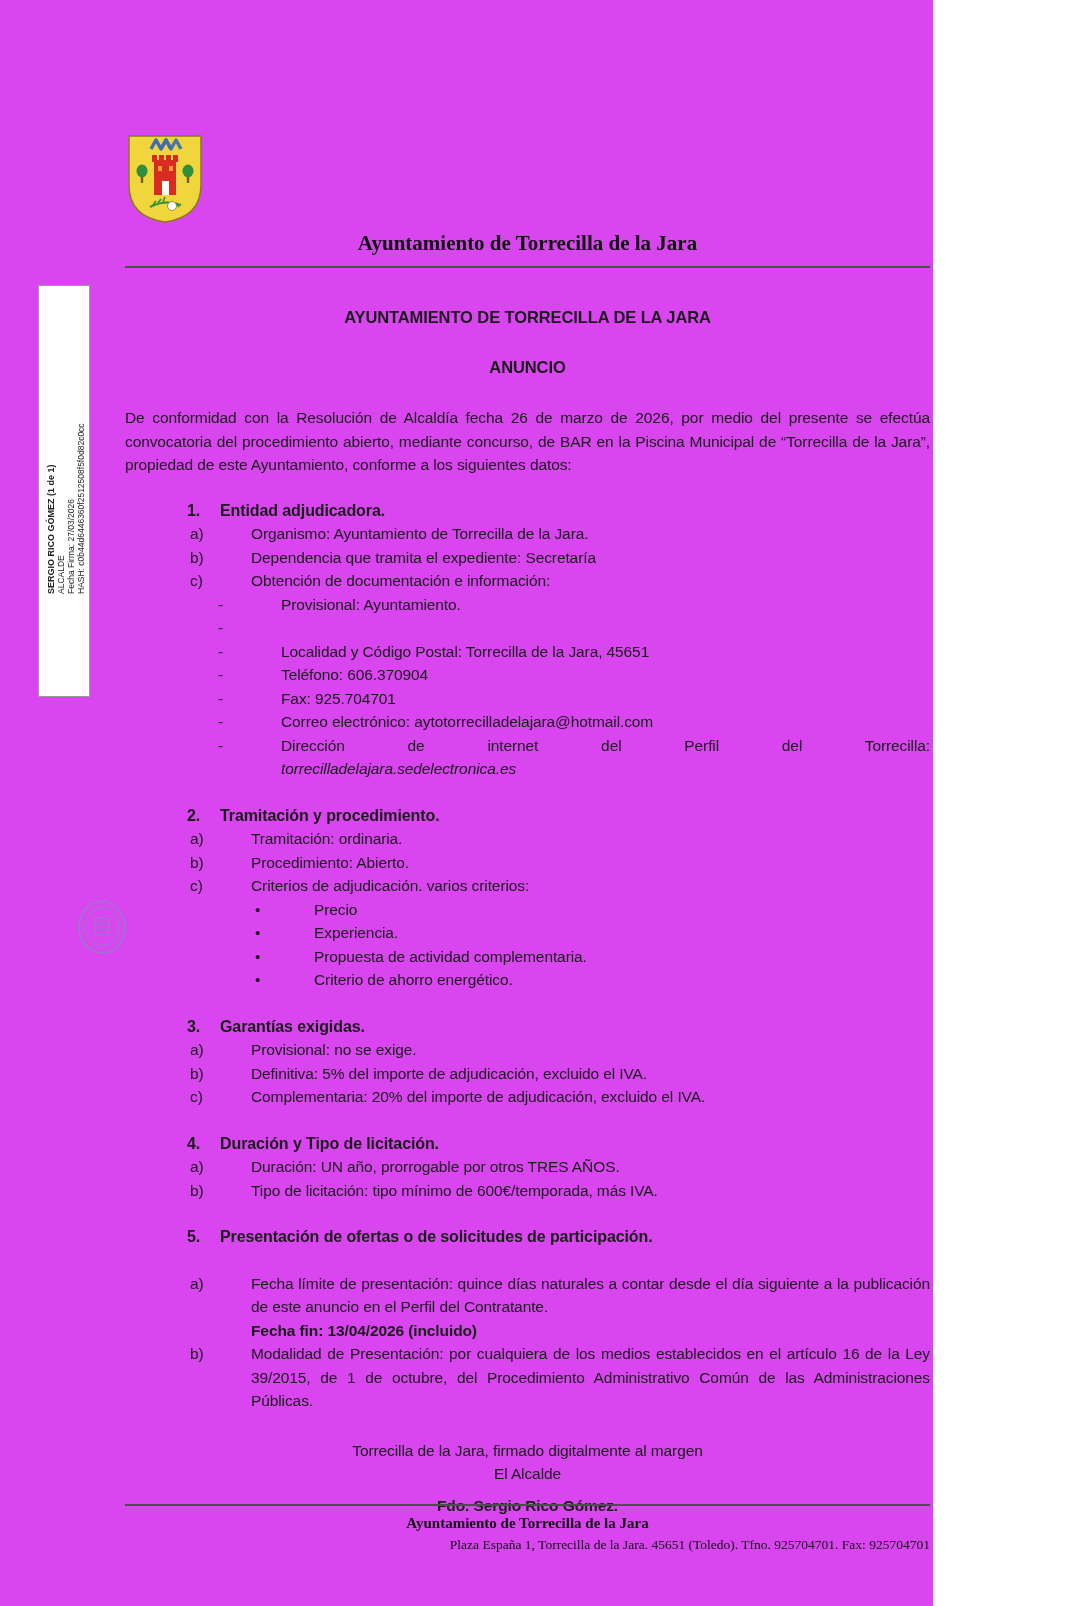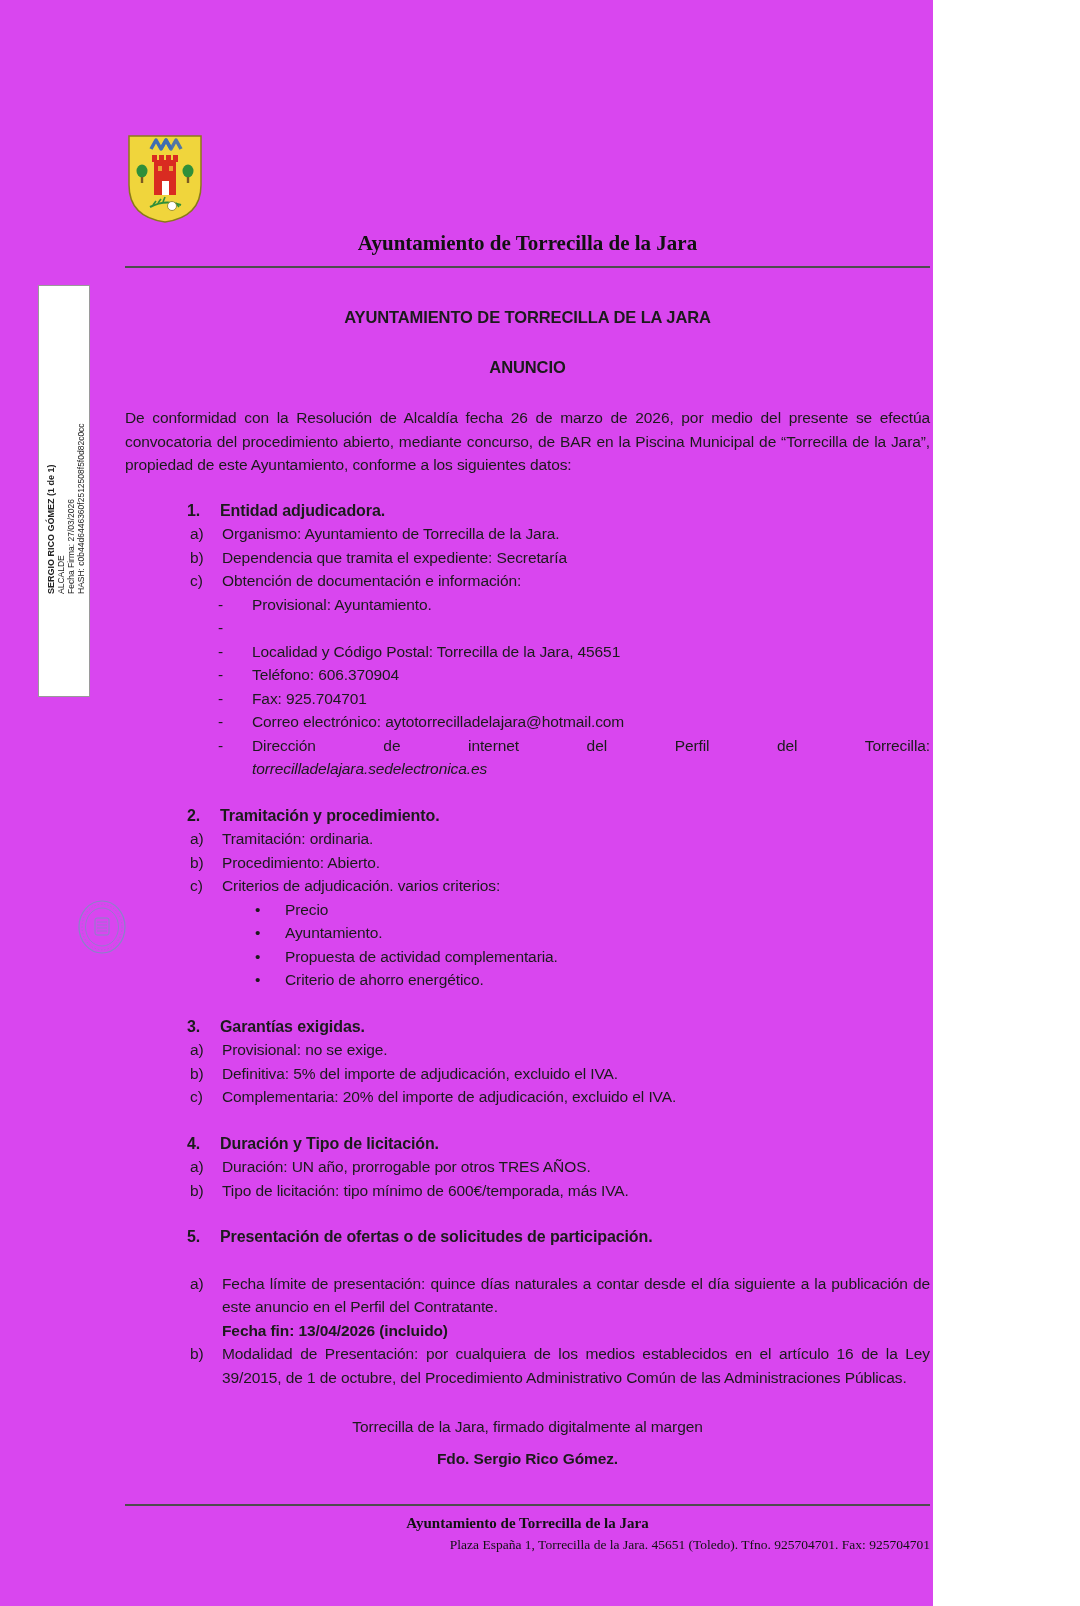--- a/index.html
+++ b/index.html
@@ -20,21 +20,21 @@
   .main { position:absolute; left:125px; top:306px; width:805px; font-size:15.5px; line-height:23.5px; letter-spacing:-0.1px; }
   .doc-h1 { font-weight:bold; font-size:16.5px; text-align:center; margin:0 0 26px 0; }
   .doc-h2 { font-weight:bold; font-size:16.5px; text-align:center; margin:0 0 27px 0; }
   .intro { text-align:justify; margin:0 0 22px 0; }
 
   .sec { margin-bottom:23px; }
   .sec-head { display:flex; padding-left:62px; font-weight:bold; font-size:16px; }
   .sec-head .num { width:33px; flex:none; }
   .item { display:flex; padding-left:65px; }
   .item .lbl { width:32px; flex:none; }
-  .item .txt { flex:1; min-width:0; }
+  .item .txt { flex:1; min-width:0;margin-left:29px; }
   .item.sub { padding-left:93px; } .item.sub .lbl { width:34px; }
   .item.bul { padding-left:130px; } .item.bul .lbl { width:30px; }
   .just { text-align:justify; }
   .bold { font-weight:bold; }
   .spread { text-align:justify; text-align-last:justify; }
   .ital { font-style:italic; }
   .pregap { margin-top:23px; }
 
   .close { text-align:center; margin-top:26px; }
   .close-sig { margin-top:8px;font-weight:bold; }
@@ -162,21 +162,21 @@
       <div class="item">
         <span class="lbl">c)</span>
         <div class="txt">Criterios de adjudicación. varios criterios:</div>
       </div>
       <div class="item bul">
         <span class="lbl">•</span>
         <div class="txt">Precio</div>
       </div>
       <div class="item bul">
         <span class="lbl">•</span>
-        <div class="txt">Ayuntamiento.</div>
+        <div class="txt">Experiencia.</div>
       </div>
       <div class="item bul">
         <span class="lbl">•</span>
         <div class="txt">Propuesta de actividad complementaria.</div>
       </div>
       <div class="item bul">
         <span class="lbl">•</span>
         <div class="txt">Criterio de ahorro energético.</div>
       </div>
     </div>
@@ -228,20 +228,21 @@
         </div>
       </div>
       <div class="item">
         <span class="lbl">b)</span>
         <div class="txt just">Modalidad de Presentación: por cualquiera de los medios establecidos en el artículo 16 de la Ley 39/2015, de 1 de octubre, del Procedimiento Administrativo Común de las Administraciones Públicas.</div>
       </div>
     </div>
 
     <div class="close">
       <div>Torrecilla de la Jara, firmado digitalmente al margen</div>
+      <div>El Alcalde</div>
       <div class="close-sig">Fdo. Sergio Rico Gómez.</div>
     </div>
   </div>
 
   <div class="sig-box">
     <div class="stamp">
       <svg width="52" height="58" viewBox="0 0 52 58">
         <ellipse cx="26" cy="29" rx="23" ry="26" fill="none" stroke="#7a8fc0" stroke-width="1.2" opacity="0.85"></ellipse>
         <ellipse cx="26" cy="29" rx="16.5" ry="19" fill="none" stroke="#7a8fc0" stroke-width="0.9" opacity="0.8"></ellipse>
         <ellipse cx="26" cy="29" rx="20" ry="22.8" fill="none" stroke="#7a8fc0" stroke-width="0.6" stroke-dasharray="1.5,1.8" opacity="0.8"></ellipse>

